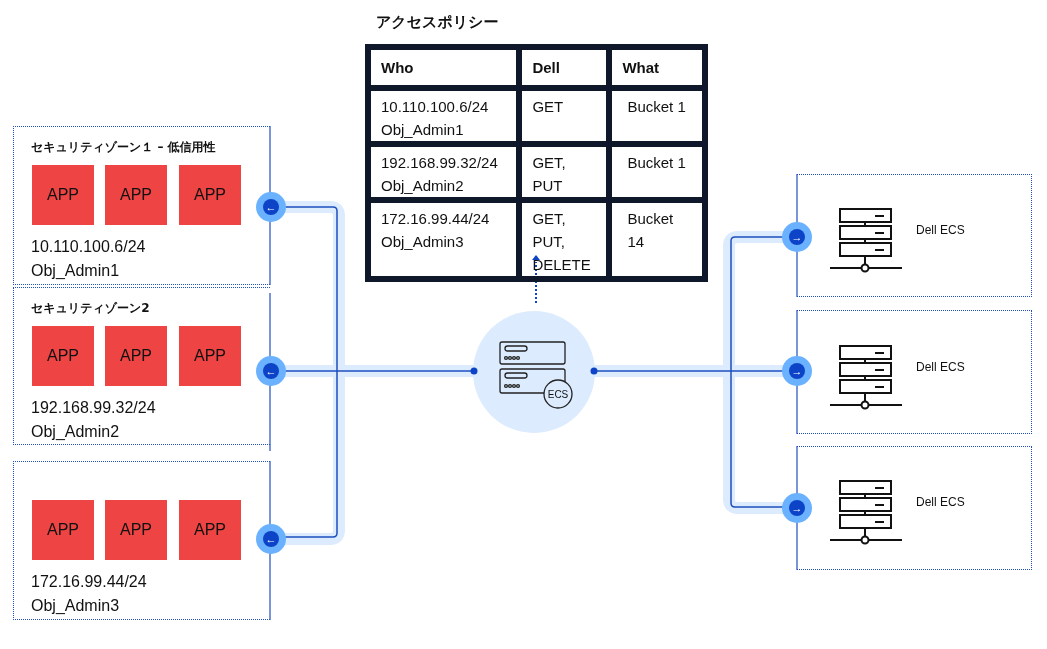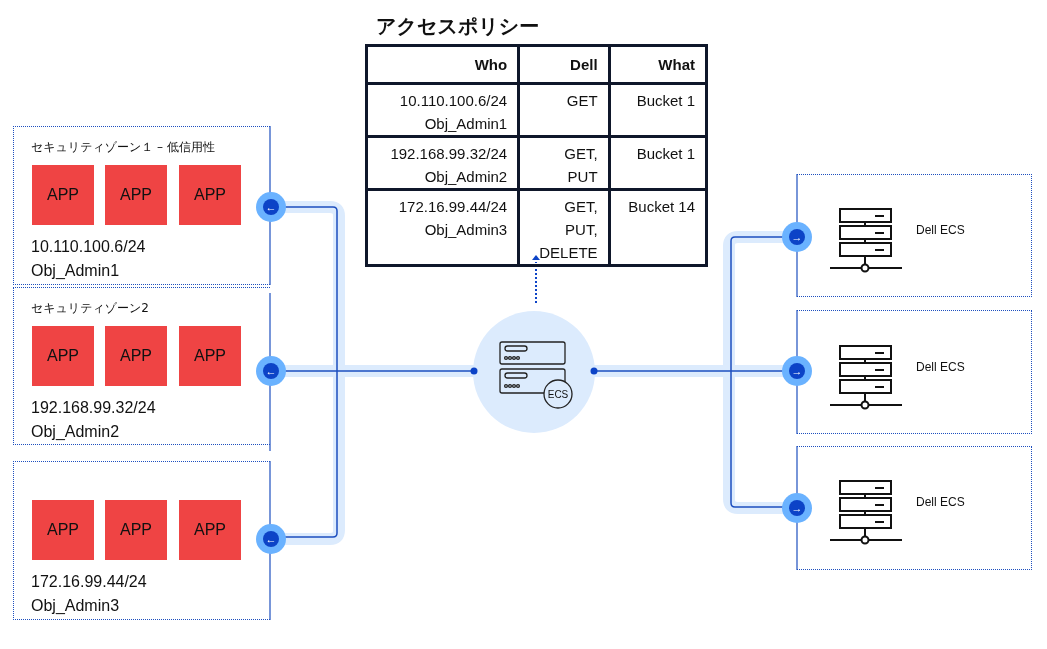--- a/index.html
+++ b/index.html
@@ -2,31 +2,31 @@
 <html><head>
 <meta charset="utf-8">
 <style>
   html, body { margin:0; padding:0; background:#ffffff; }
   body { width:1047px; height:649px; position:relative; overflow:hidden;
          font-family:"Liberation Sans", "DejaVu Sans", sans-serif; color:#111; }
   .abs { position:absolute; }
   svg.layer { position:absolute; left:0; top:0; }
 
   
-  .policy-title { left:376px; top:13px; font-size:20px; font-weight:bold; font-family:"DejaVu Sans", sans-serif; }
+  .policy-title { left:376px; top:13px; font-size:15px; font-weight:bold; font-family:"DejaVu Sans", sans-serif; }
   table.policy { position:absolute; left:365px; top:44px; border-collapse:collapse; width:343px; font-size:15px; }
-  table.policy th, table.policy td { border:3px solid #0f172a; text-align:right; vertical-align:top; padding:0 10px; }
+  table.policy th, table.policy td { border:6px solid #0f172a; text-align:left; vertical-align:top; padding:0 10px; }
   table.policy th { height:35px; font-weight:bold; vertical-align:middle; }
   table.policy td { height:52px; line-height:23px; padding-top:4px; box-sizing:border-box; }
   table.policy col.c1 { width:153px; } table.policy col.c2 { width:91px; } table.policy col.c3 { width:99px; }
 
   
   .zone { position:absolute; left:13px; width:257px; box-sizing:border-box;
           border-top:1px dotted #1d4fbf; border-left:1px dotted #1d4fbf; border-bottom:1px dotted #1d4fbf; }
-  .zone-title { position:absolute; left:17px; top:12px; font-size:12px; font-weight:normal; font-family:"DejaVu Sans", sans-serif; white-space:nowrap; }
+  .zone-title { position:absolute; left:17px; top:12px; font-size:12px; font-weight:bold; font-family:"DejaVu Sans", sans-serif; white-space:nowrap; }
   .app { position:absolute; top:38px; width:62px; height:60px; background:#ef4444; font-size:16px;
          display:flex; align-items:center; justify-content:center; }
   .zone-ip { position:absolute; left:17px; top:108px; font-size:16px; line-height:24px; }
 
   
   .store { position:absolute; left:797px; width:235px; box-sizing:border-box;
            border-top:1px dotted #1d4fbf; border-right:1px dotted #1d4fbf; border-bottom:1px dotted #1d4fbf; }
   .store-label { position:absolute; left:119px; font-size:12px; }
   .store-icon { position:absolute; left:32px; }
 

